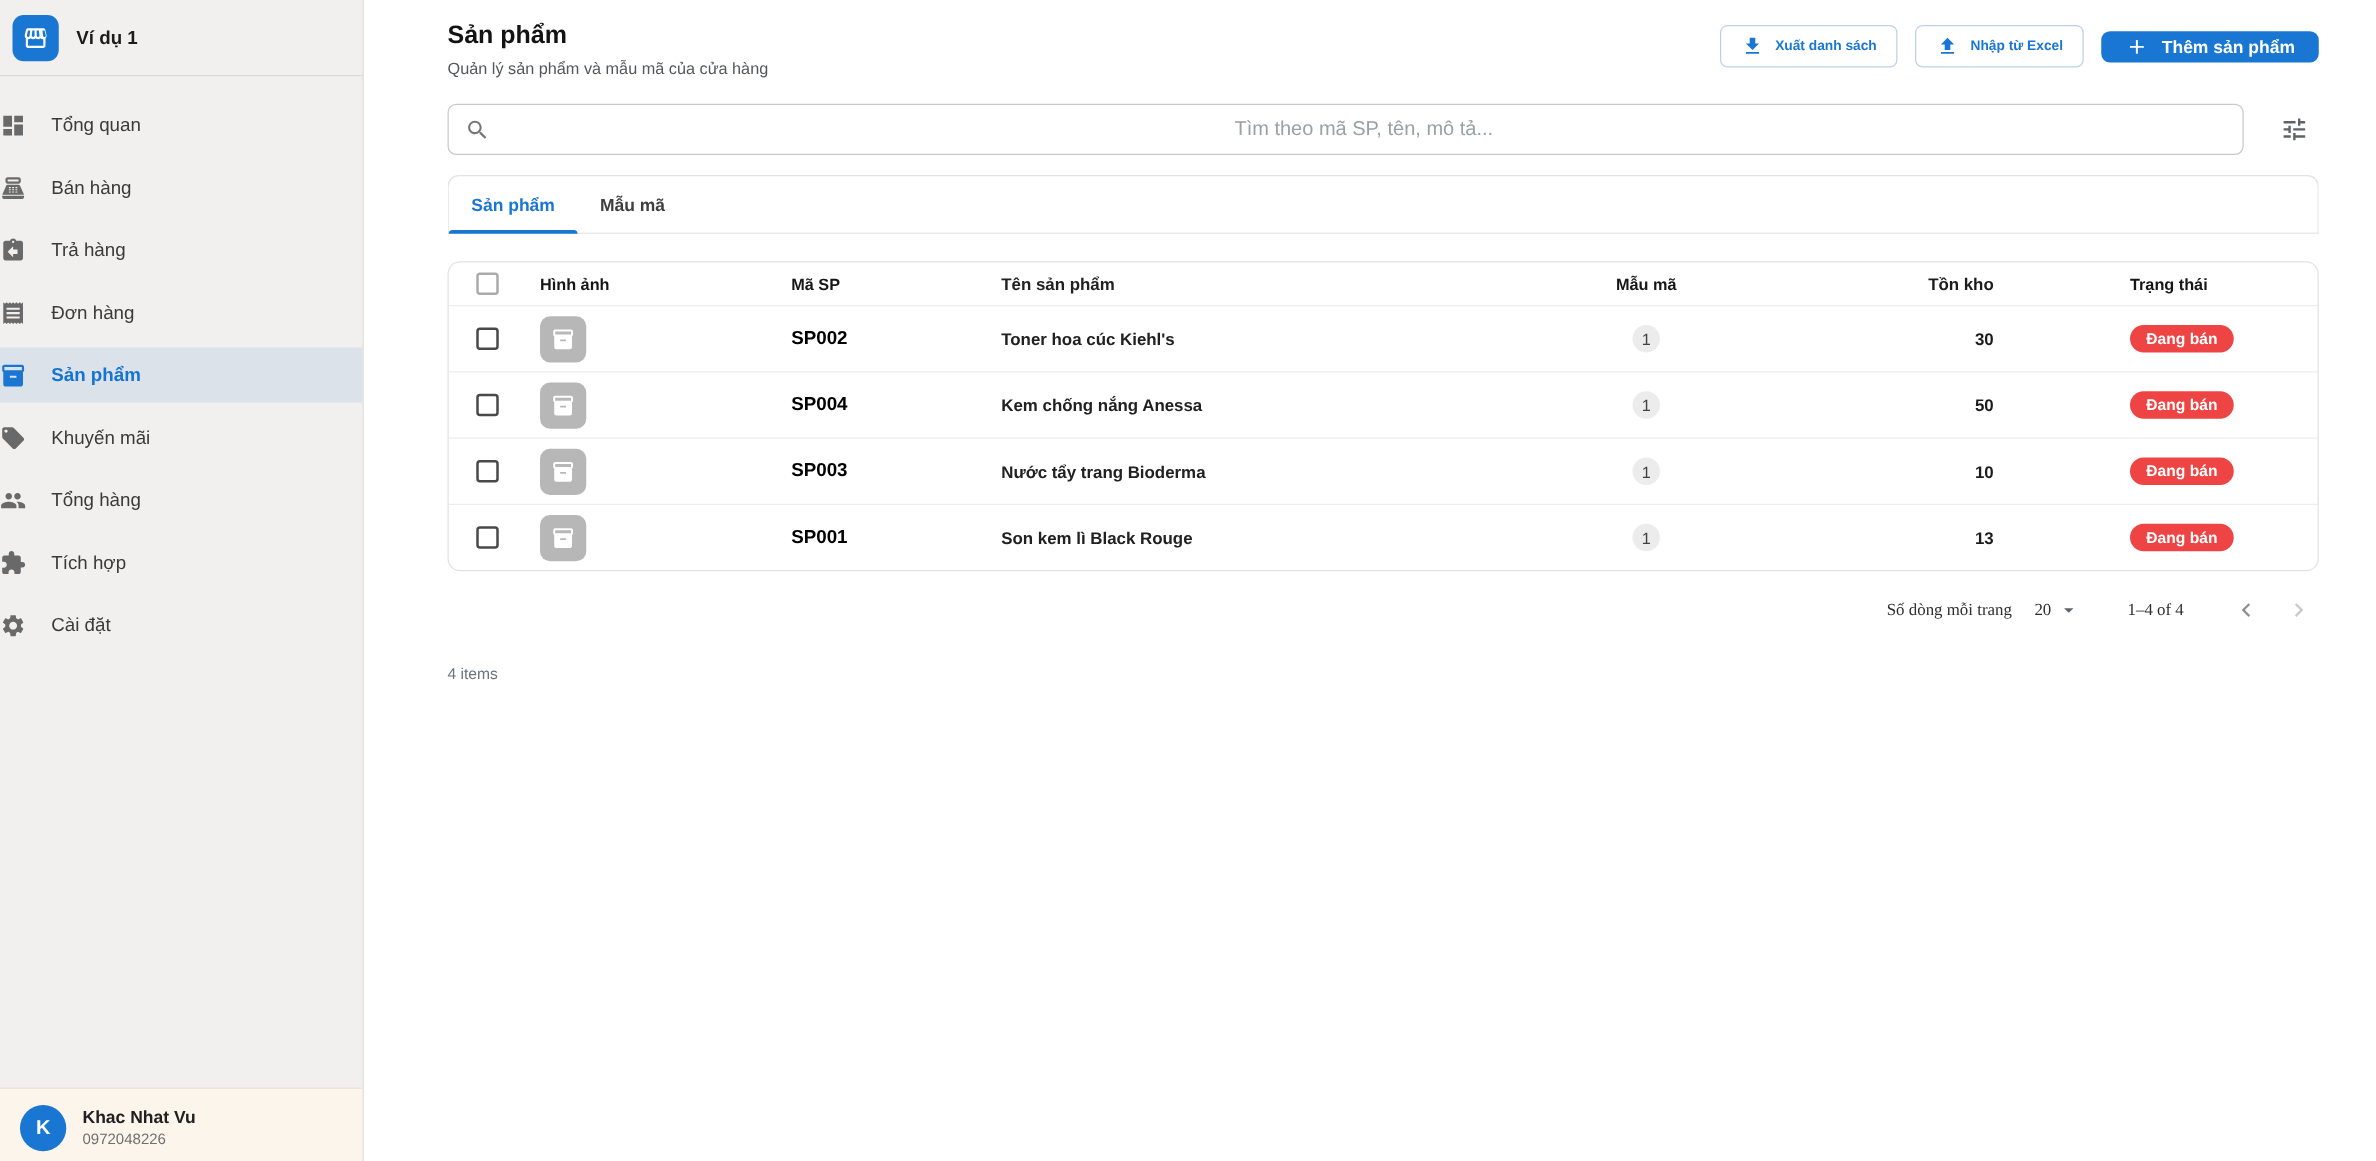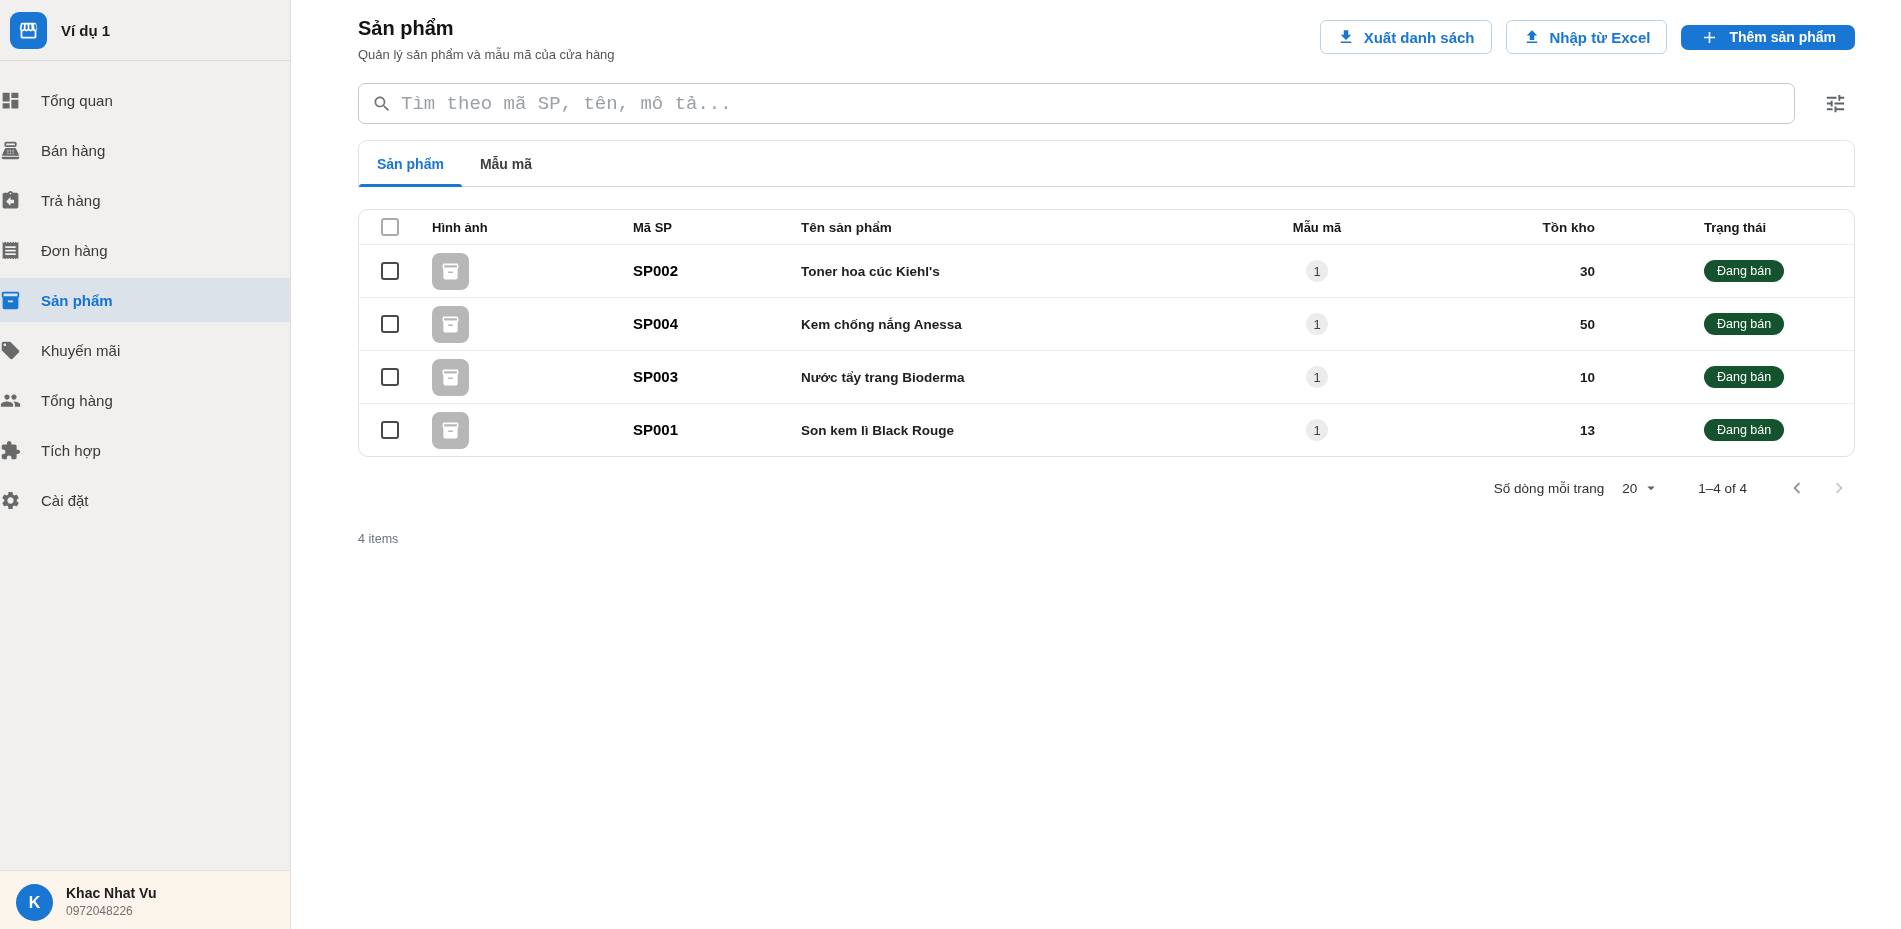--- a/index.html
+++ b/index.html
@@ -31,36 +31,36 @@
   .user-name { font-size:14px; font-weight:700; color:#202020; margin-top:1px; }
   .user-phone { font-size:12px; color:#6f6f6f; margin-top:3px; }
 
   
   main { flex:1; padding:17px 46px 0 67px; background:#fff; }
   .page-header { display:flex; justify-content:space-between; align-items:flex-start; }
   .page-title { font-size:20px; font-weight:700; color:#131313; }
   .page-subtitle { font-size:13px; color:#53575b; margin-top:7px; }
   .actions { display:flex; align-items:center; gap:14px; margin-top:3px; }
   .btn-outline { height:34px; padding:0 16px; background:#fff; border:1px solid #bcd2ea;
-    border-radius:6px; color:#1976d2; font-size:15px; font-weight:600;
+    border-radius:6px; color:#1976d2; font-size:11px; font-weight:600;
     display:inline-flex; align-items:center; gap:9px; cursor:pointer;
     font-family:inherit; }
   .btn-outline svg { width:18px; height:18px; }
   .btn-primary { height:25px; padding:0 19px; background:#1976d2; border:none;
     border-radius:7px; color:#fff; font-size:14px; font-weight:600;
     display:inline-flex; align-items:center; gap:10px; cursor:pointer;
     font-family:inherit; }
   .btn-primary svg { width:19px; height:19px; }
 
   .search-row { display:flex; align-items:center; gap:20px; margin-top:21px; }
   .search-box { flex:1; height:41px; border:1px solid #c9c9c9; border-radius:7px;
     background:#fff; display:flex; align-items:center; padding:0 13px; gap:9px; }
   .search-box svg { width:20px; height:20px; color:#757575; flex:0 0 20px; }
-  .search-box input { flex:1; border:none; outline:none; font-size:19px;
-    color:#333; background:transparent; font-family:Liberation Mono, monospace; }
+  .search-box input { flex:1; border:none; outline:none; font-size:16px;
+    color:#333; background:transparent; font-family:Liberation Sans, sans-serif;text-align:center; }
   .search-box input::placeholder { color:#9aa0a6; }
   .filter-btn { width:40px; height:40px; border:none; background:transparent;
     display:flex; align-items:center; justify-content:center; cursor:pointer;
     color:#5f6368; }
   .filter-btn svg { width:23px; height:23px; }
 
   .tabs-card { margin-top:16px; height:47px; background:#fff;
     border:1px solid #e3e3e3; border-bottom:1px solid #d8d8d8;
     border-radius:9px 9px 0 0; display:flex; align-items:stretch; }
   .tab { position:relative; padding:0 18px; display:flex; align-items:center;
@@ -90,25 +90,25 @@
     text-decoration:none; cursor:pointer; }
   .cell-name { padding-left:12px; font-size:13.5px; font-weight:600; color:#212121; }
   .cell-variants { text-align:center; }
   .variant-badge { display:inline-flex; min-width:22px; height:22px; padding:0 6px;
     border-radius:11px; background:#ececec; color:#424242; font-size:13px;
     align-items:center; justify-content:center; }
   .cell-stock { text-align:right; padding-right:12px; font-size:13.5px;
     font-weight:600; color:#1c1c1c; }
   .cell-status { padding-left:97px; }
   .status-badge { display:inline-flex; align-items:center; padding:4px 13px;
-    background:#14532d; border-radius:13px; color:#fff; font-size:12.5px;
-    font-weight:400; }
+    background:#ef4444; border-radius:13px; color:#fff; font-size:12.5px;
+    font-weight:700; }
 
   .pagination { display:flex; justify-content:flex-end; align-items:center;
-    margin-top:15px; font-size:13.5px; color:#2f2f2f; }
+    margin-top:15px; font-size:13.5px; color:#2f2f2f;font-family:Liberation Serif, serif; }
   .pg-label { margin-right:18px; }
   .pg-select { display:inline-flex; align-items:center; gap:5px; cursor:pointer;
     margin-right:38px; color:#2f2f2f; background:none; border:none;
     font-size:13.5px; font-family:inherit; }
   .pg-select svg { width:18px; height:18px; color:#5f6368; }
   .pg-range { margin-right:34px; }
   .pg-btn { width:32px; height:32px; border:none; background:none; display:flex;
     align-items:center; justify-content:center; cursor:pointer; }
   .pg-btn svg { width:22px; height:22px; }
   .pg-prev { color:#8f8f8f; margin-right:10px; }

